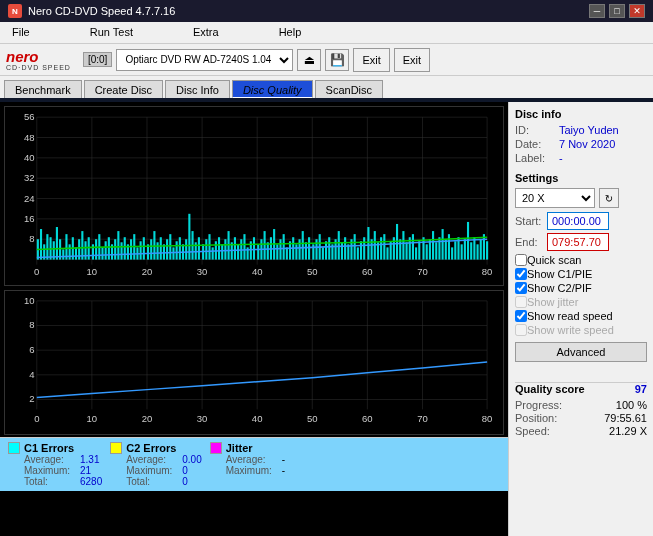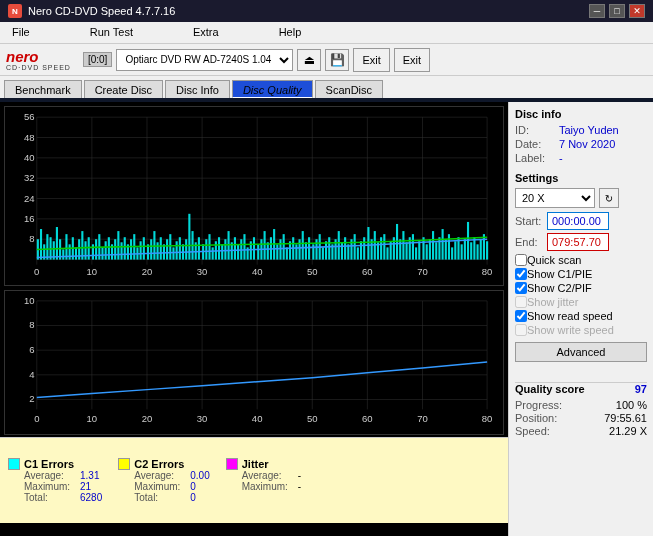--- a/index.html
+++ b/index.html
@@ -373,21 +373,21 @@
           <text x="290" y="133">50</text>
           <text x="342" y="133">60</text>
           <text x="394" y="133">70</text>
           <text x="455" y="133">80</text>
         </g>
 
         <polyline points="30,108 82,104 134,100 186,96 238,92 290,88 342,83 394,78 455,72" stroke="#3399ff" stroke-width="1.5" fill="none"></polyline>
       </svg>
     </div>
 
-    <div class="legend" style="background:#fef9c3; padding:20px 8px; display:flex; gap:16px;">
+    <div class="legend" style="background:#7dd3fc; padding:4px 8px; display:flex; ">
       <div class="legend-item">
         <div class="legend-header">
           <div class="legend-color" style="background:#00ffff;"></div>
           <span class="legend-title">C1 Errors</span>
         </div>
         <div class="legend-stats">
           <div class="legend-stat-row">
             <span class="stat-key">Average:</span>
             <span class="stat-val colored">1.31</span>
           </div>

